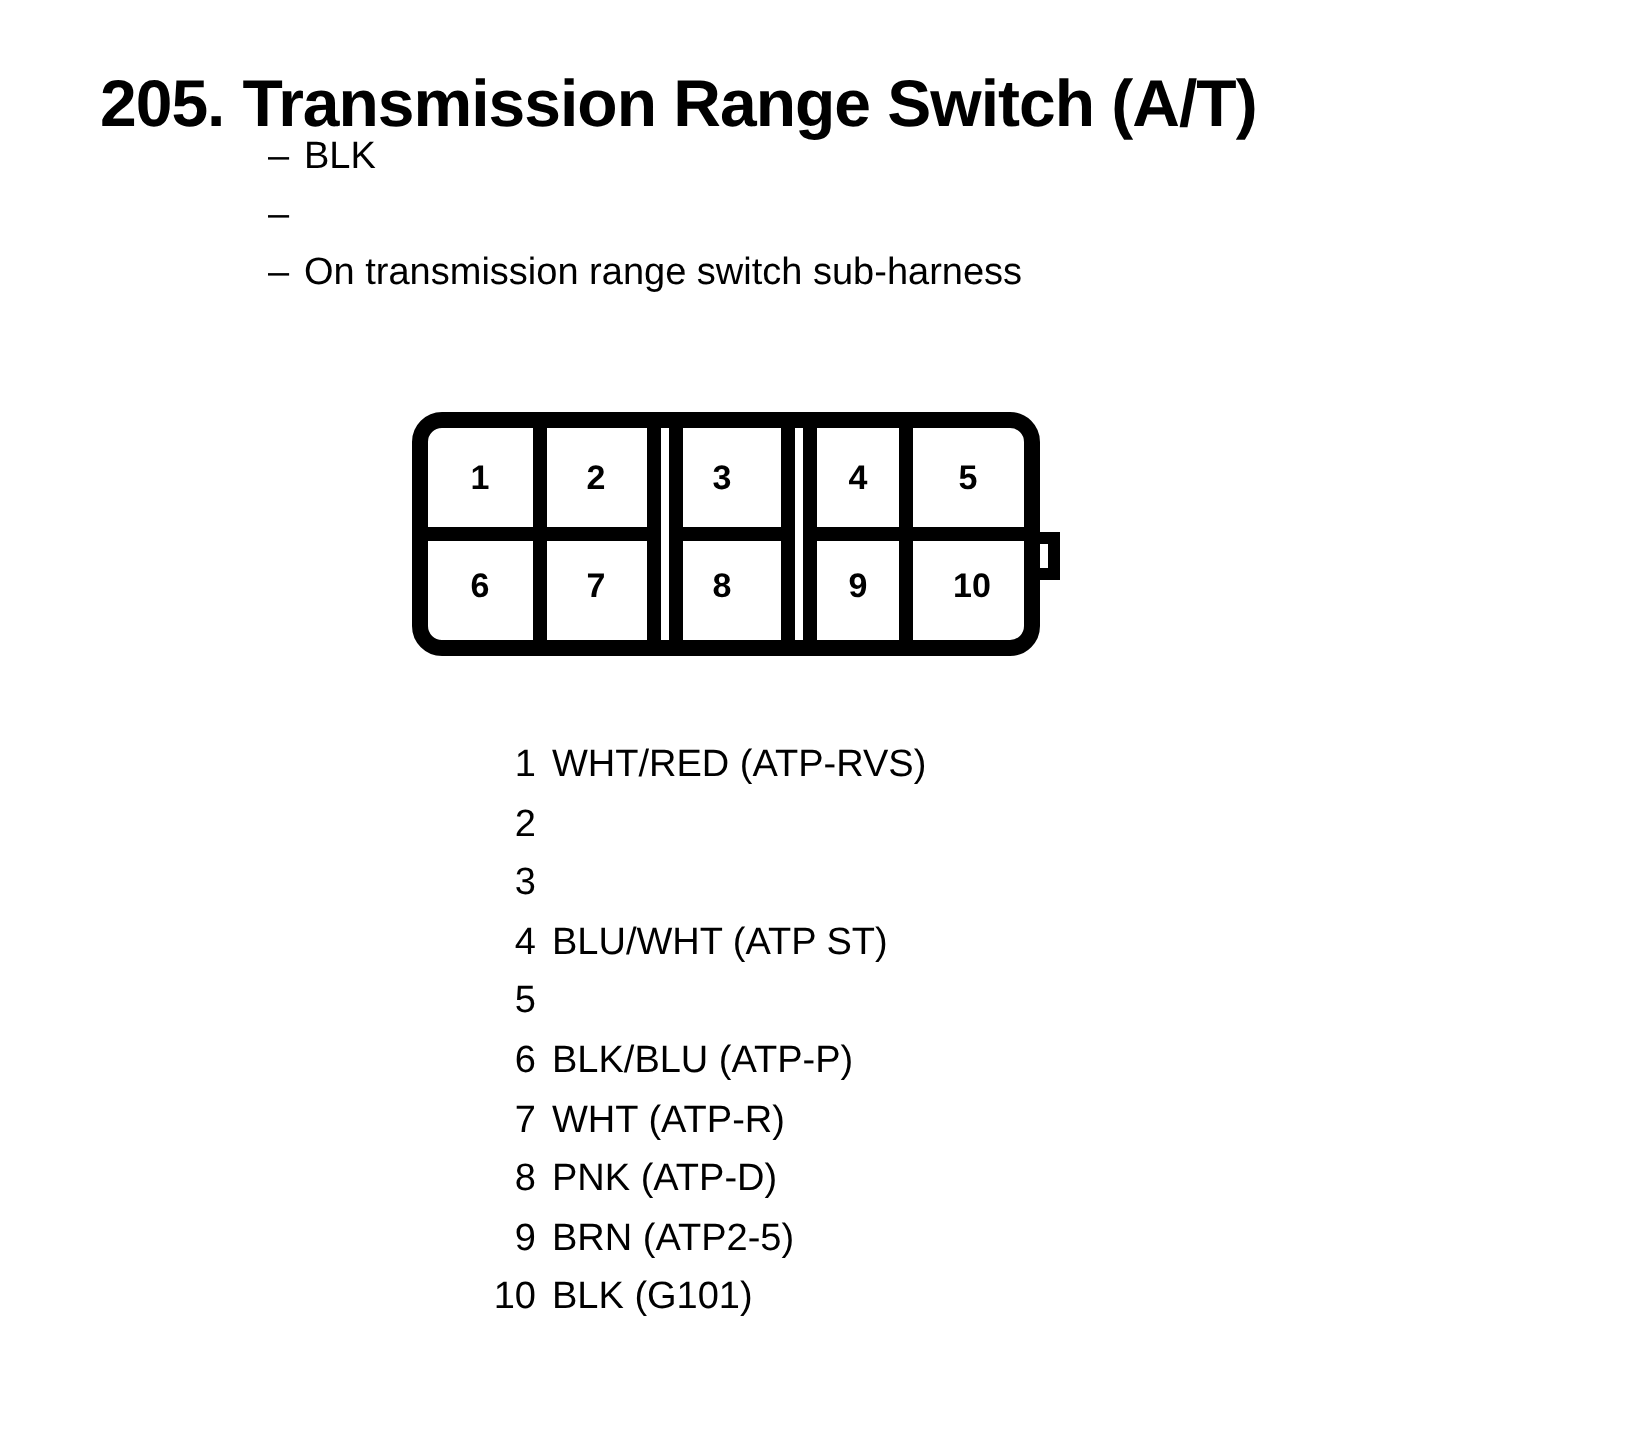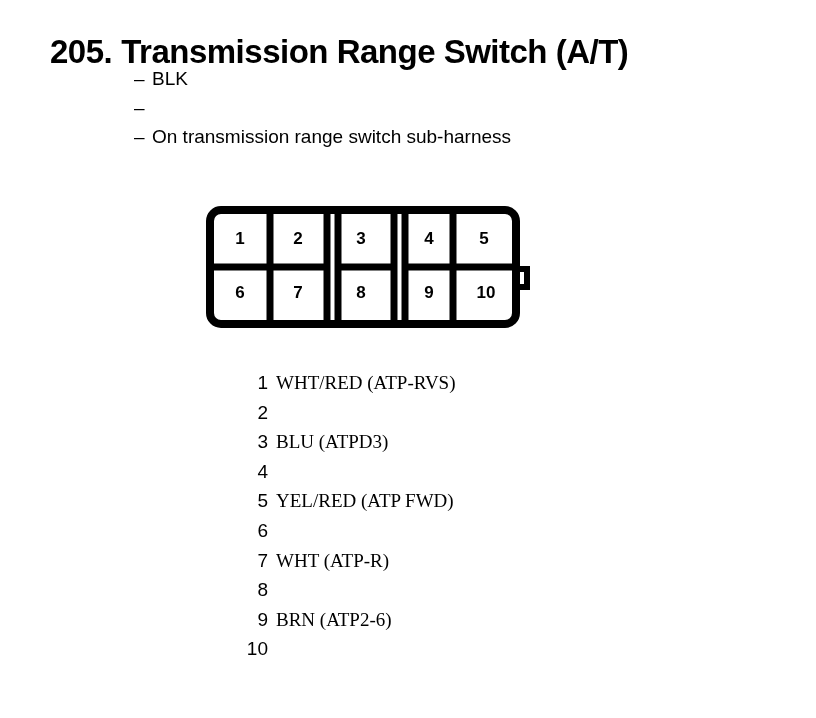--- a/index.html
+++ b/index.html
@@ -86,21 +86,20 @@
   }
   .pin-num {
     width: 80px;
     flex: 0 0 80px;
     text-align: right;
     padding-right: 8px;
     box-sizing: border-box;
   }
   .pin-label {
     text-align: left;
-    font-family: Liberation Serif, serif;
   }
 </style>
 </head>
 <body>
 
 <div id="page-title">
   <span class="title-num">205.</span><span>Transmission Range Switch (A/T)</span>
 </div>
 
 <div id="note-list">
@@ -154,39 +153,41 @@
 <div id="pin-legend">
   <div class="pin-row">
     <span class="pin-num">1</span>
     <span class="pin-label">WHT/RED (ATP-RVS)</span>
   </div>
   <div class="pin-row">
     <span class="pin-num">2</span>
   </div>
   <div class="pin-row">
     <span class="pin-num">3</span>
-    <span class="pin-label">BLU (ATPD3)</span>
   </div>
   <div class="pin-row">
     <span class="pin-num">4</span>
+    <span class="pin-label">BLU/WHT (ATP ST)</span>
   </div>
   <div class="pin-row">
     <span class="pin-num">5</span>
-    <span class="pin-label">YEL/RED (ATP FWD)</span>
   </div>
   <div class="pin-row">
     <span class="pin-num">6</span>
+    <span class="pin-label">BLK/BLU (ATP-P)</span>
   </div>
   <div class="pin-row">
     <span class="pin-num">7</span>
     <span class="pin-label">WHT (ATP-R)</span>
   </div>
   <div class="pin-row">
     <span class="pin-num">8</span>
+    <span class="pin-label">PNK (ATP-D)</span>
   </div>
   <div class="pin-row">
     <span class="pin-num">9</span>
-    <span class="pin-label">BRN (ATP2-6)</span>
+    <span class="pin-label">BRN (ATP2-5)</span>
   </div>
   <div class="pin-row">
     <span class="pin-num">10</span>
+    <span class="pin-label">BLK (G101)</span>
   </div>
 </div>
 
 </body></html>

